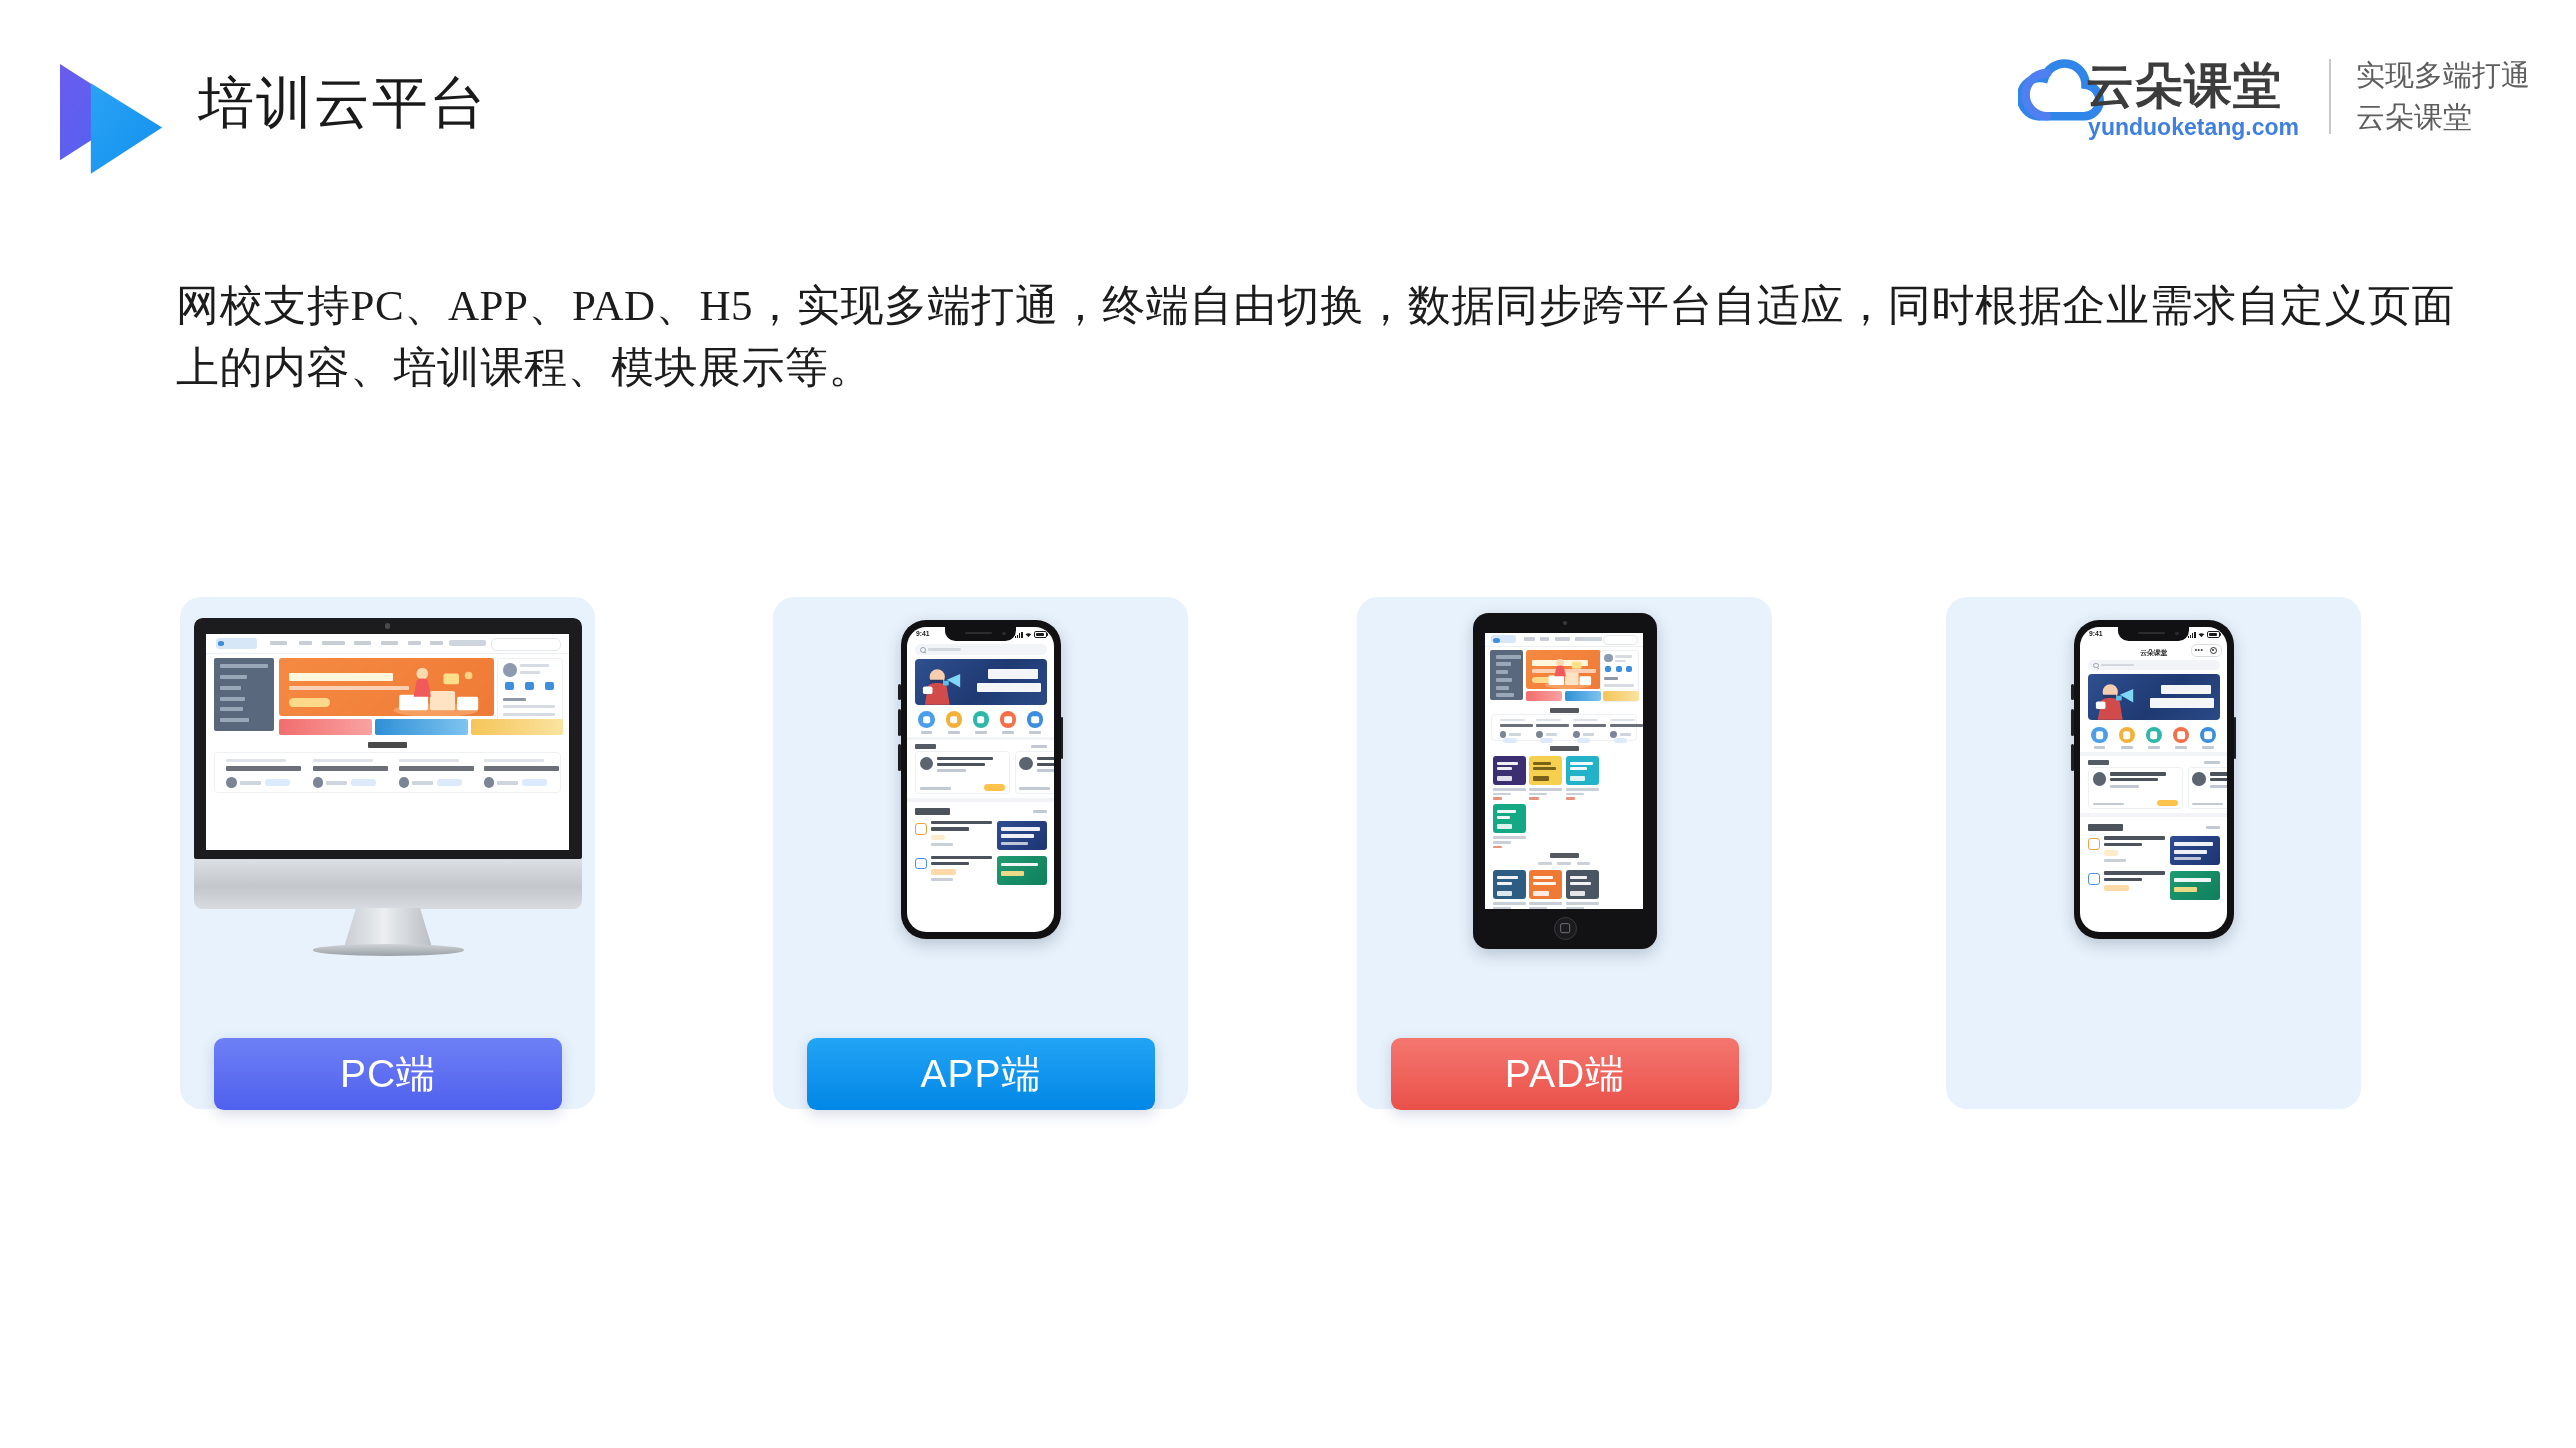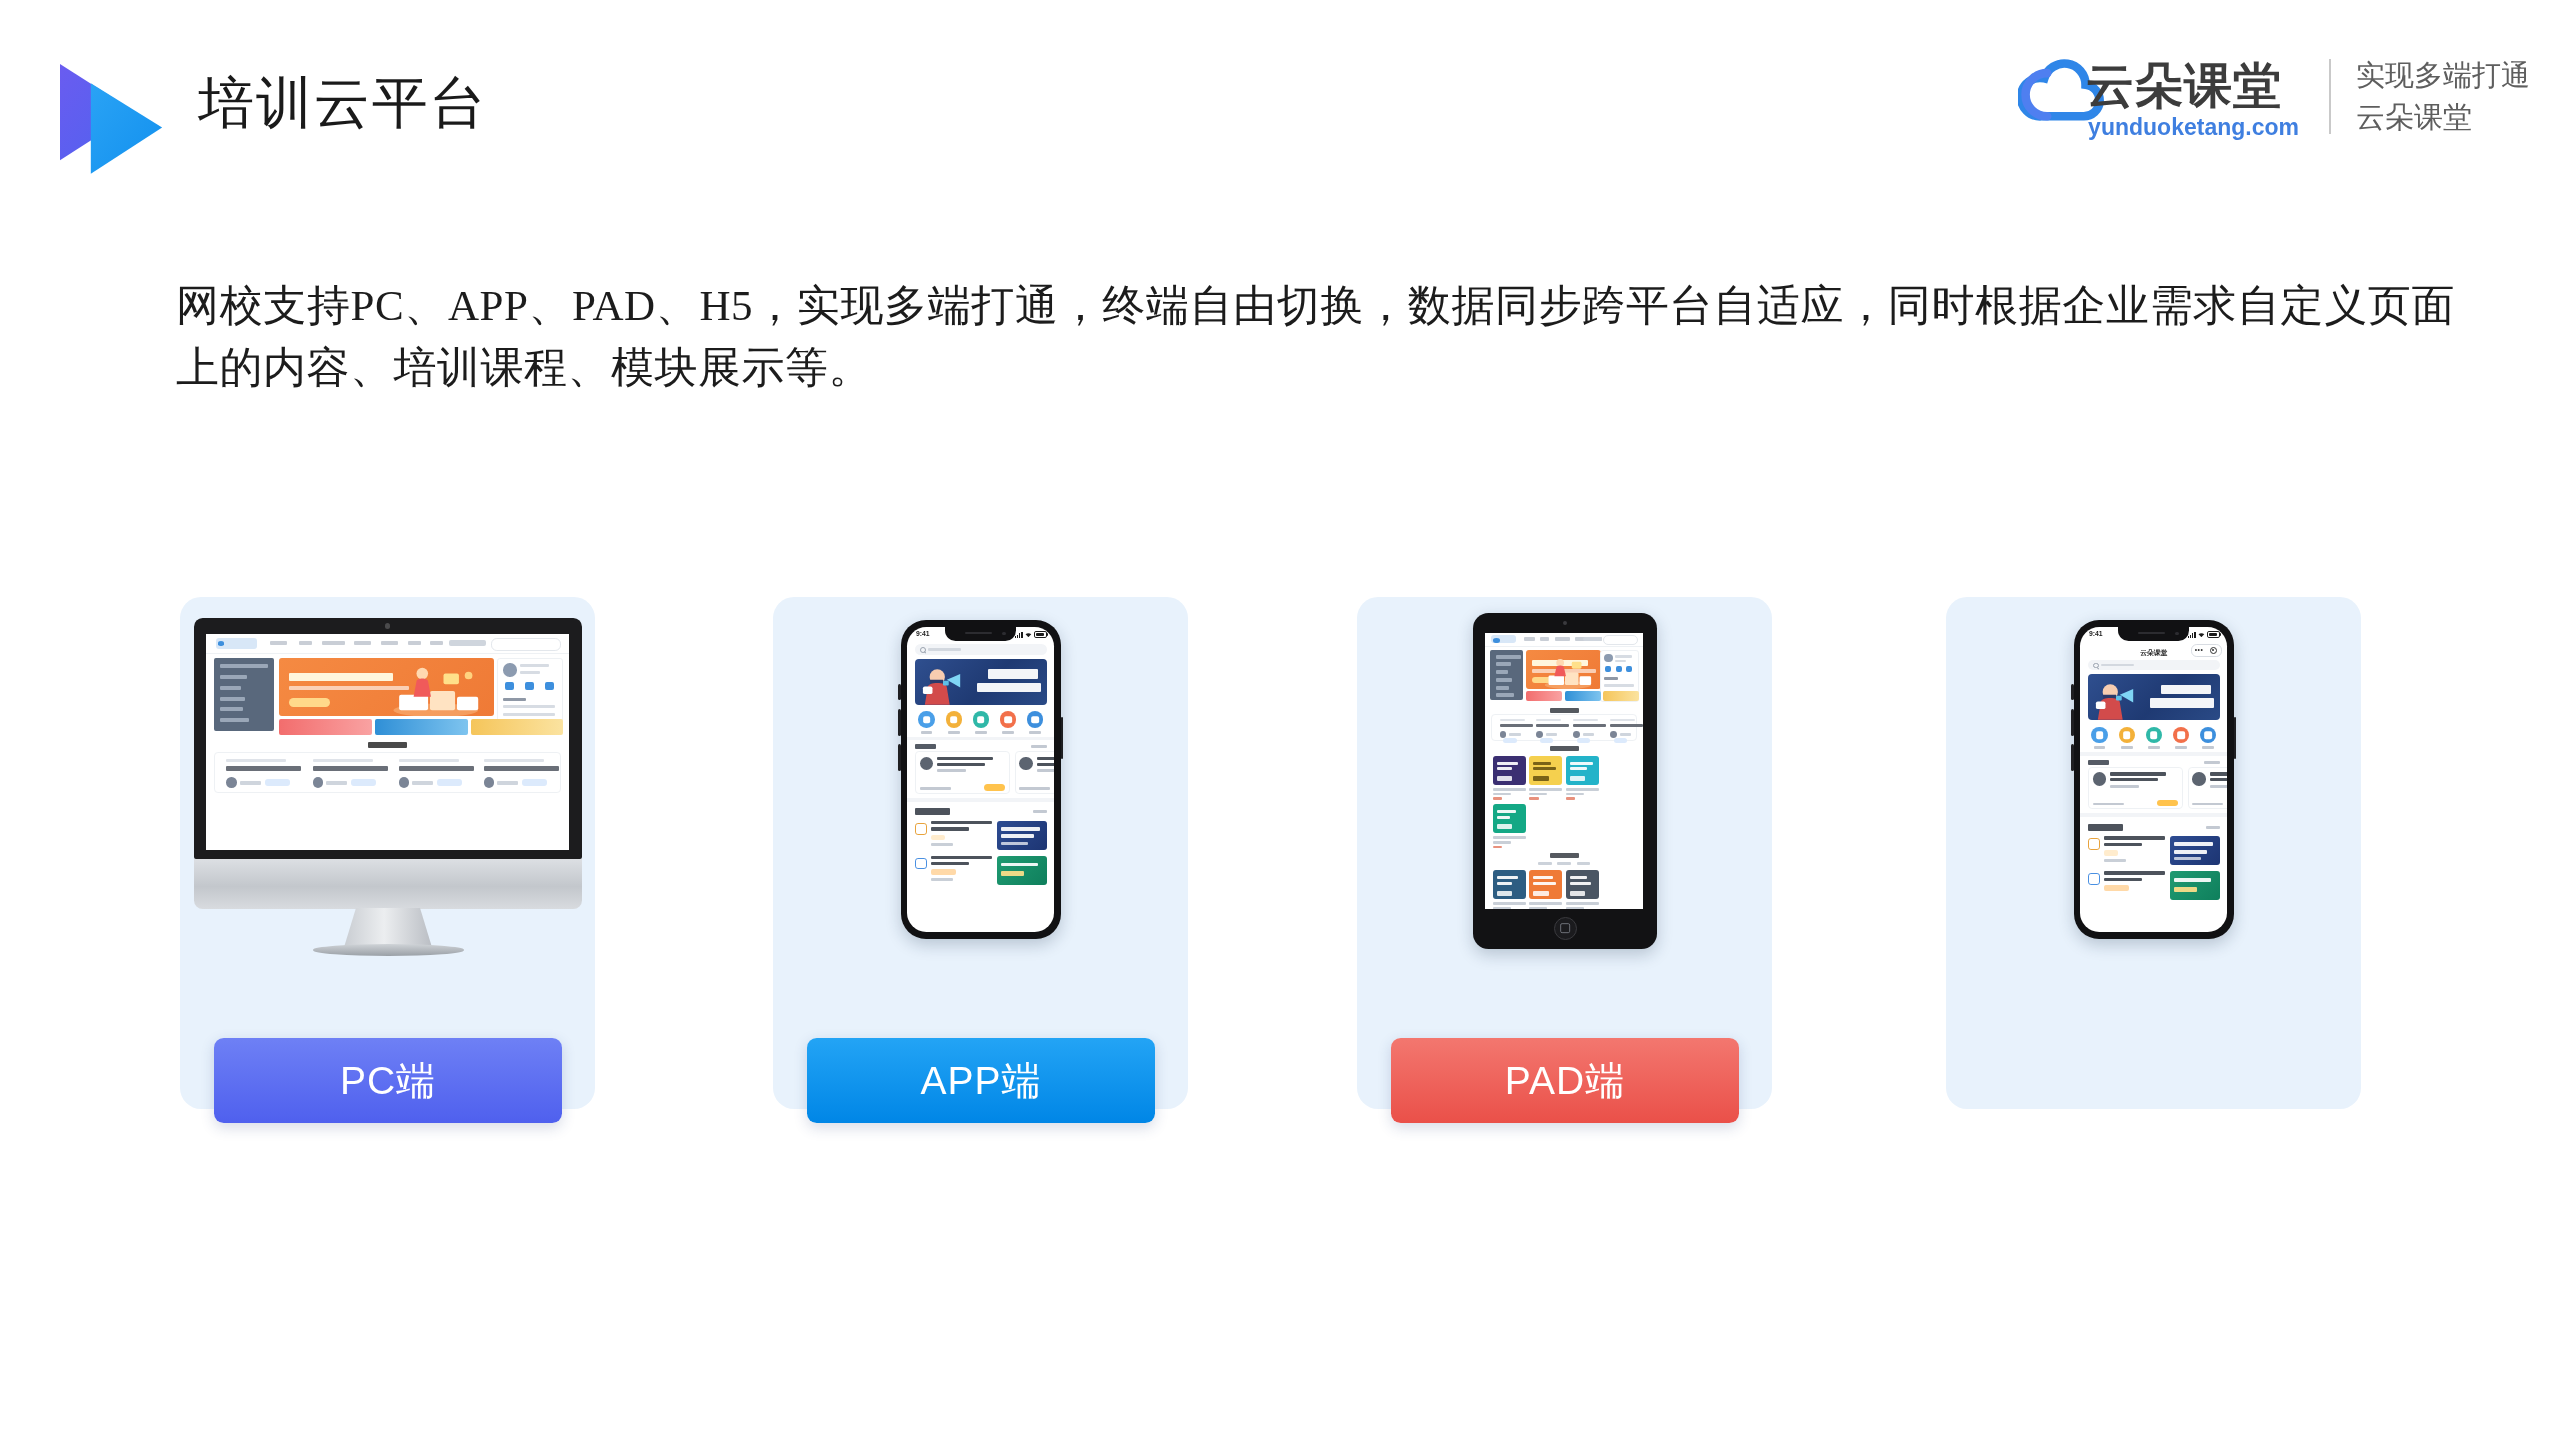--- a/index.html
+++ b/index.html
@@ -62,21 +62,21 @@
   .card{
     position:absolute;top:0;width:415px;height:512px;
     background:#e8f2fc;border-radius:21px;
   }
   .card.c1{left:180px;}
   .card.c2{left:773px;}
   .card.c3{left:1357px;}
   .card.c4{left:1946px;}
 
   .btn{
-    position:absolute;width:348px;height:85px;border-radius:9.7px;
+    position:absolute;width:348px;height:72px;border-radius:9.7px;
     top:441px;left:34px;
     display:flex;align-items:center;justify-content:center;
     color:#ffffff;font-size:39px;letter-spacing:1px;
     box-shadow:0 4.8px 13.5px rgba(40,60,120,.18);
     cursor:pointer;user-select:none;
   }
   .btn.pc {background:linear-gradient(180deg,#6e80f5 0%,#4f60ee 100%);}
   .btn.app{background:linear-gradient(180deg,#23a4f5 0%,#0086e6 100%);}
   .btn.pad{background:linear-gradient(180deg,#f3776f 0%,#ea5049 100%);}
   .btn.h5 {background:linear-gradient(180deg,#5ccf96 0%,#34b877 100%);}

